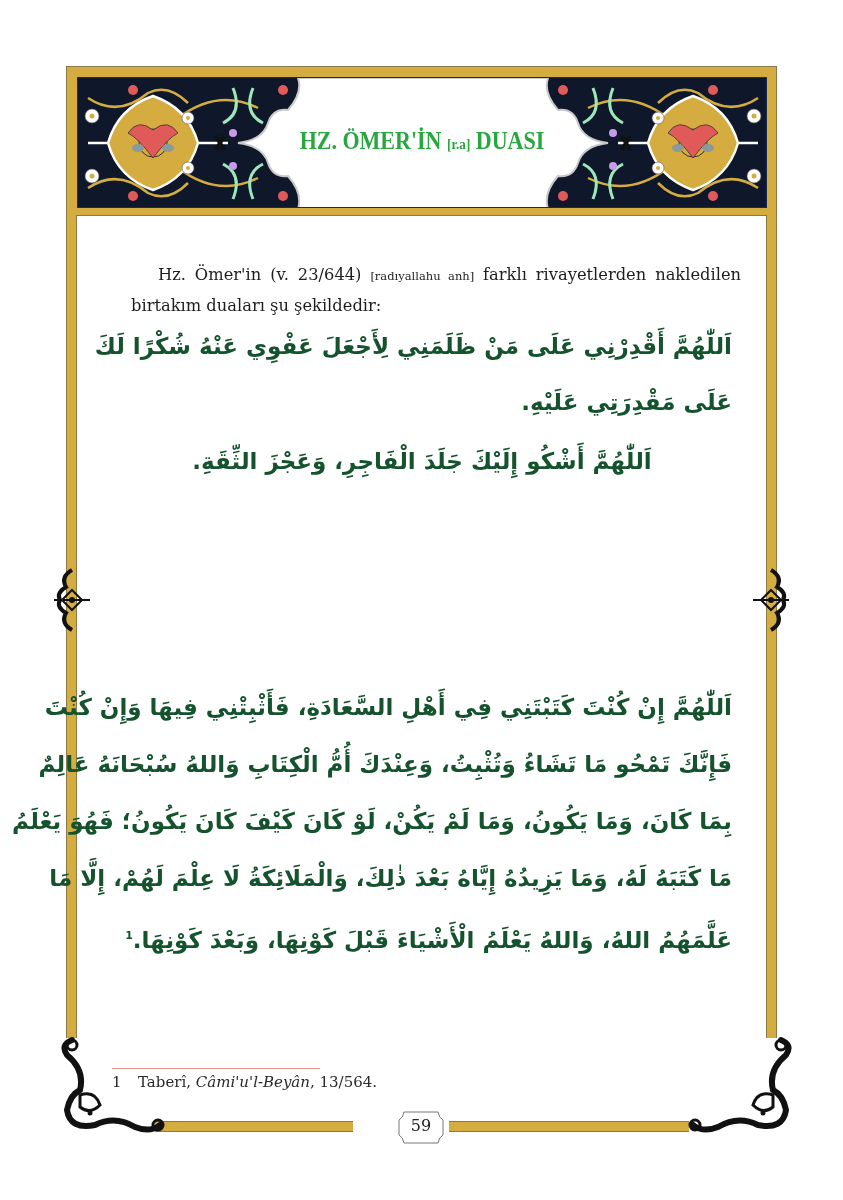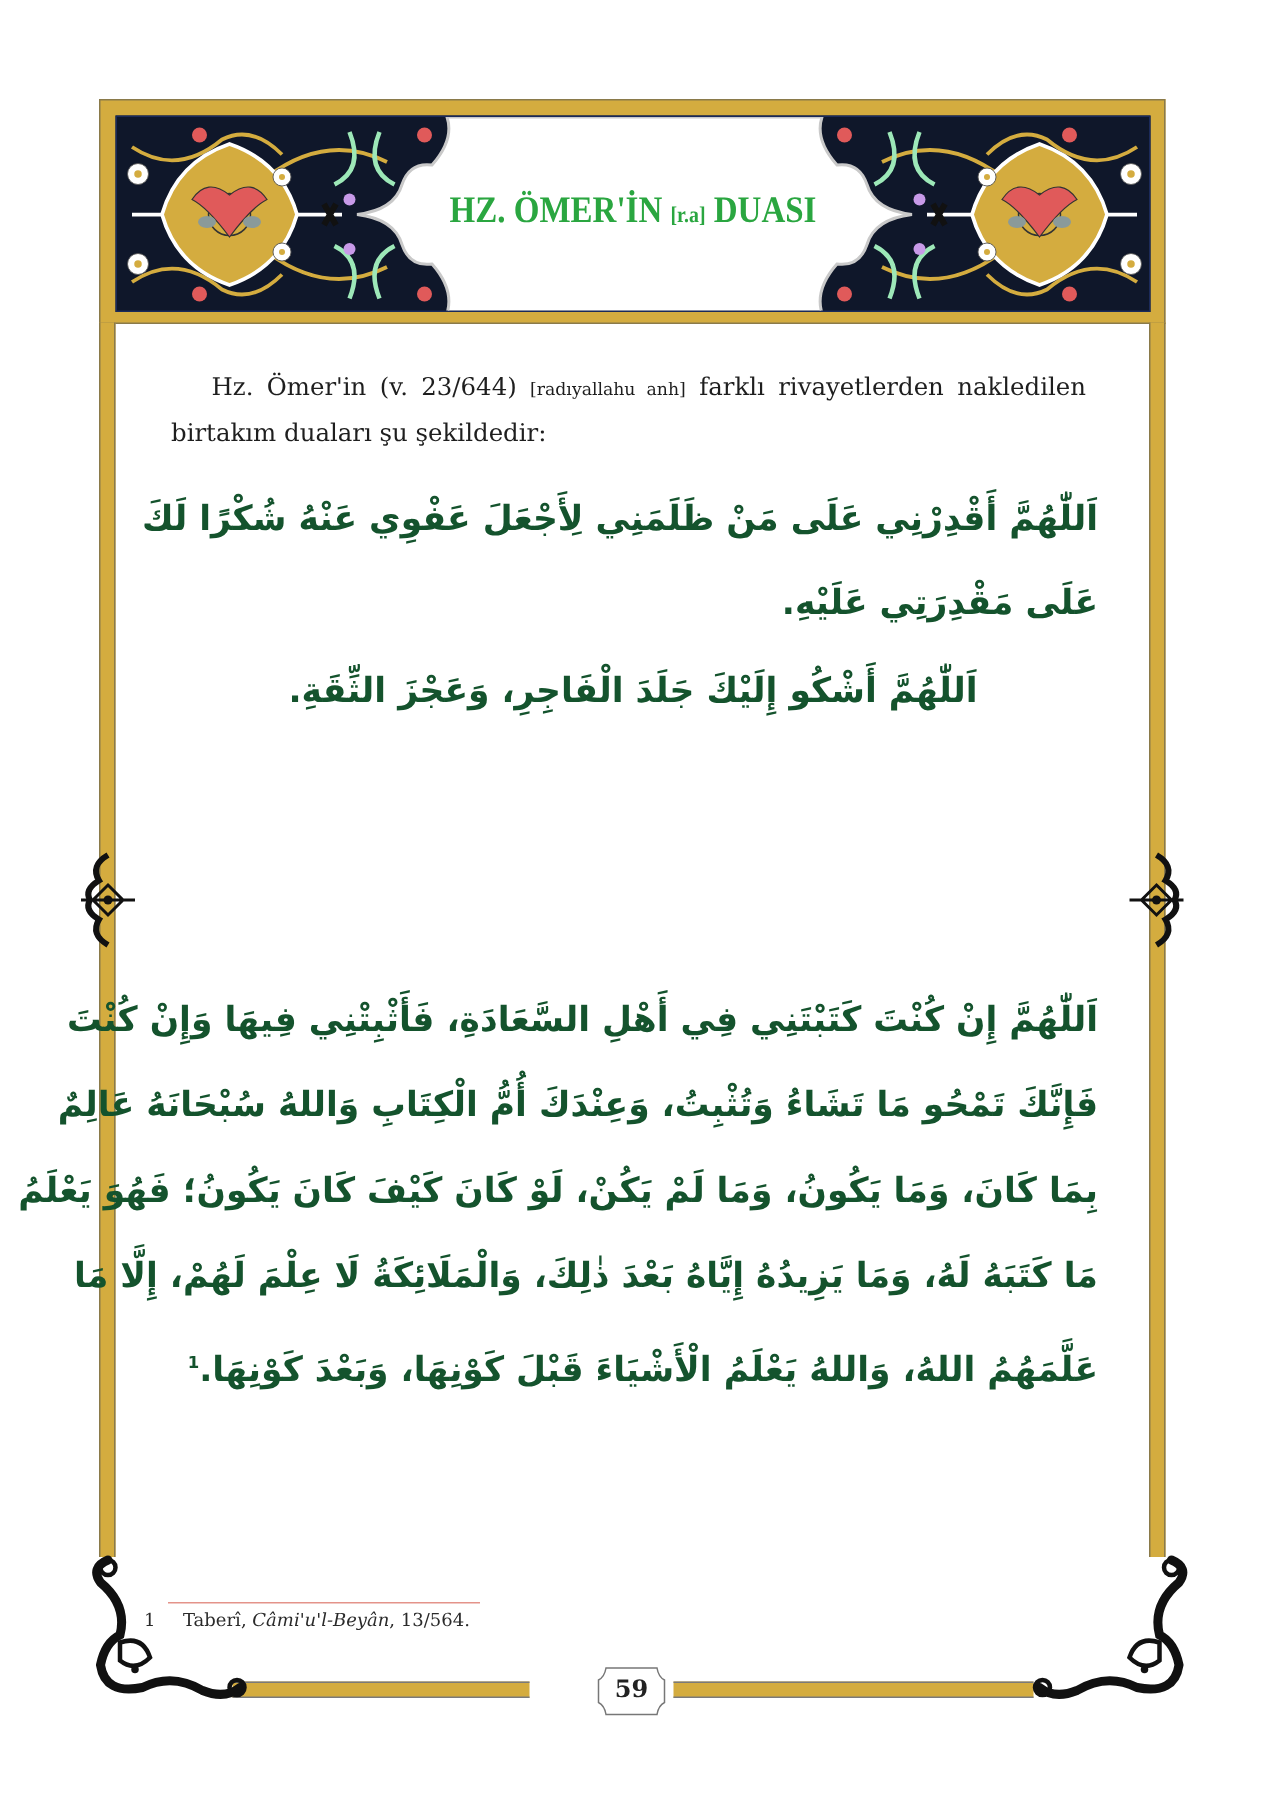--- a/index.html
+++ b/index.html
@@ -22,32 +22,32 @@
   
   .intro { position: absolute; left: 114px; width: 610px; top: 243px; font-family: "DejaVu Serif", serif; font-size: 16.3px; line-height: 30px; color: #1e1e1e; text-indent: 27px; text-align: justify; }
   .intro .bracket { font-size: 11.5px; }
 
   .arabic { position: absolute; left: 112px; width: 620px; direction: rtl; text-align: justify; text-align-last: right; font-family: "DejaVu Sans", sans-serif; font-size: 23px; color: #14532d; font-weight: bold; }
   .arabic .line { display: block; white-space: nowrap; text-align: justify; text-align-last: justify; }
   .arabic .line.last { text-align-last: right; }
   .ar1 { top: 318px; line-height: 56px; }
   .ar2 { top: 433px; line-height: 56px; }
   .ar3 { top: 510px; line-height: 58px; }
-  .ar4 { top: 652px; line-height: 57px; }
+  .ar4 { top: 679px; line-height: 57px; }
   .sup { font-size: 11px; vertical-align: super; }
 
   
   .fn-rule { position: absolute; left: 112px; top: 1068px; width: 208px; height: 1px; background: #e4938a; }
-  .footnote { position: absolute; left: 96px; top: 1073px; font-family: "DejaVu Serif", serif; font-size: 12px; color: #2a2a2a; }
+  .footnote { position: absolute; left: 112px; top: 1073px; font-family: "DejaVu Serif", serif; font-size: 15px; color: #2a2a2a; }
   .footnote .num { display: inline-block; width: 26px; }
   .footnote i { font-style: italic; }
 
   
   .page-num-box { position: absolute; left: 398px; top: 1111px; width: 46px; height: 33px; }
-  .page-num { position: absolute; left: 398px; top: 1116px; width: 46px; text-align: center; font-family: "DejaVu Serif", serif; font-weight: bold; font-size: 16px; color: #222; }
+  .page-num { position: absolute; left: 398px; top: 1116px; width: 46px; text-align: center; font-family: "DejaVu Serif", serif; font-weight: normal; font-size: 16px; color: #222; }
 
   .ornament { position: absolute; }
 </style>
 </head>
 <body>
 
 <div class="frame-top"></div>
 <div class="frame-left"></div>
 <div class="frame-right"></div>
 <div class="frame-bottom left"></div>
@@ -124,21 +124,21 @@
         <circle cx="155" cy="88" r="4"></circle>
         <circle cx="535" cy="55" r="4"></circle>
         <circle cx="535" cy="88" r="4"></circle>
       </g>
 
     <path d="M160 65 Q185 62 190 45 Q195 30 210 32 Q225 15 220 0 L470 0 Q465 15 480 32 Q495 30 500 45 Q505 62 530 65 Q505 68 500 85 Q495 100 480 98 Q465 115 470 131 L220 131 Q225 115 210 98 Q195 100 190 85 Q185 68 160 65 Z" fill="#ffffff" stroke="#c9c9c9" stroke-width="2"></path>
   </svg>
   <div class="title"><span>HZ. ÖMER'İN</span> <span class="small">[r.a]</span> <span>DUASI</span></div>
 </div>
 
-<p class="intro" style="margin:0"><span>Hz. Ömer'in (v. 23/644) </span><span class="bracket">[radıyallahu anh]</span><span> farklı rivayetlerden nakledilen birtakım duaları şu şekildedir:</span></p>
+<p class="intro" style="margin:17px"><span>Hz. Ömer'in (v. 23/644) </span><span class="bracket">[radıyallahu anh]</span><span> farklı rivayetlerden nakledilen birtakım duaları şu şekildedir:</span></p>
 
 <div class="arabic ar1">
   <span class="line">اَللّٰهُمَّ أَقْدِرْنِي عَلَى مَنْ ظَلَمَنِي لِأَجْعَلَ عَفْوِي عَنْهُ شُكْرًا لَكَ</span>
   <span class="line last">عَلَى مَقْدِرَتِي عَلَيْهِ.</span>
 </div>
 <div class="arabic ar2" style="text-align:center;">
   <span class="line last" style="text-align:left;text-align-last:center;">اَللّٰهُمَّ أَشْكُو إِلَيْكَ جَلَدَ الْفَاجِرِ، وَعَجْزَ الثِّقَةِ.</span>
 </div>
 <div class="arabic ar3">
 </div>

